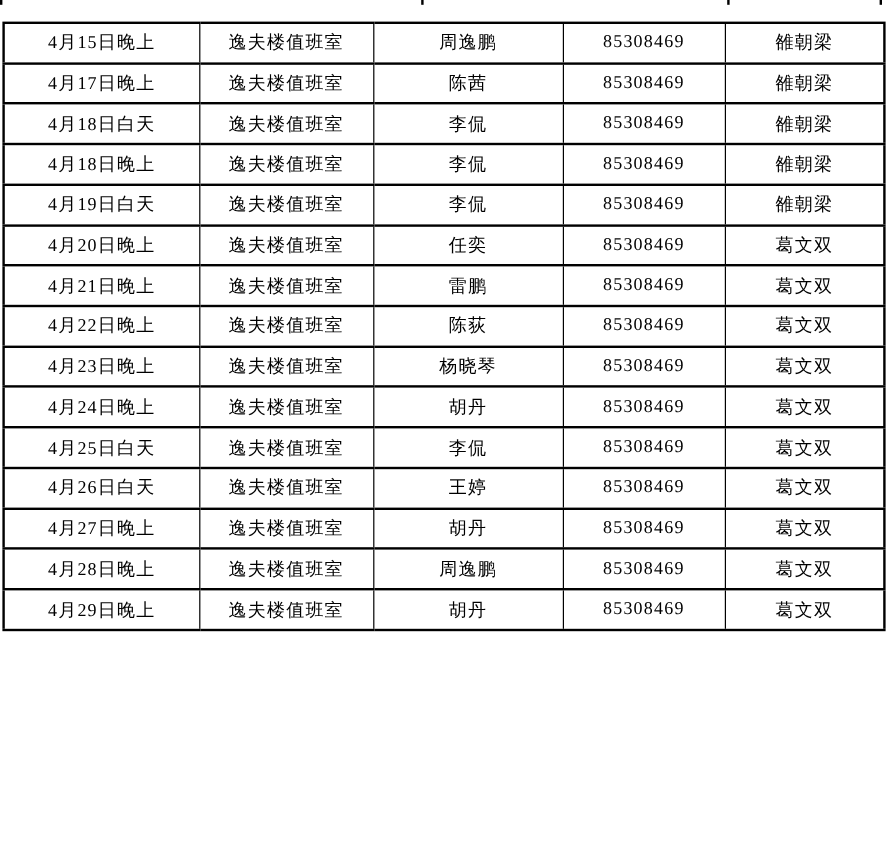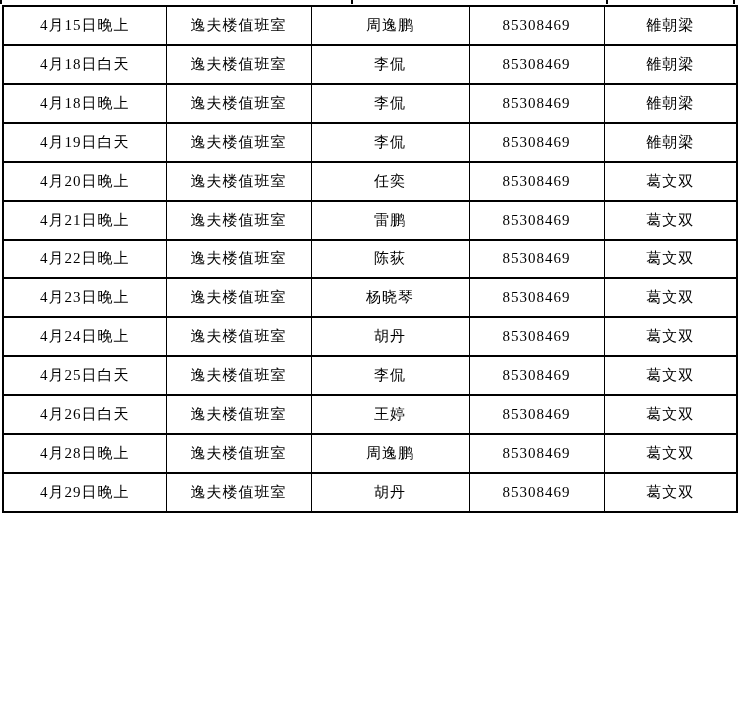--- a/index.html
+++ b/index.html
@@ -14,21 +14,21 @@
     position: absolute; left: 0; top: 0;
     width: 738px; height: 707px;
     background: #ffffff;
   }
   .sliver-line {
     position: absolute; top: 0;
     width: 2px; height: 4px;
     background: #000000;
   }
   table.roster {
-    position: absolute; left: 2px; top: 5px;
+    position: absolute; left: 2px; top: 18px;
     width: 734px; height: 508px;
     border-collapse: collapse;
     table-layout: fixed;
     border: 2px solid #000000;
   }
   table.roster td {
     border-left: 1px solid #000000;
     border-right: 1px solid #000000;
     border-top: 2px solid #000000;
     border-bottom: 2px solid #000000;
@@ -58,20 +58,27 @@
       <col style="width:145px">
       <col style="width:158px">
       <col style="width:135px">
       <col style="width:133px">
     </colgroup>
     <tbody>
     <tr>
           <td>4月15日晚上</td>
           <td>逸夫楼值班室</td>
           <td>周逸鹏</td>
+          <td>85308469</td>
+          <td>雒朝梁</td>
+        </tr>
+        <tr>
+          <td>4月17日晚上</td>
+          <td>逸夫楼值班室</td>
+          <td>陈茜</td>
           <td>85308469</td>
           <td>雒朝梁</td>
         </tr>
         <tr>
           <td>4月18日白天</td>
           <td>逸夫楼值班室</td>
           <td>李侃</td>
           <td>85308469</td>
           <td>雒朝梁</td>
         </tr>
@@ -132,20 +139,27 @@
           <td>葛文双</td>
         </tr>
         <tr>
           <td>4月26日白天</td>
           <td>逸夫楼值班室</td>
           <td>王婷</td>
           <td>85308469</td>
           <td>葛文双</td>
         </tr>
         <tr>
+          <td>4月27日晚上</td>
+          <td>逸夫楼值班室</td>
+          <td>胡丹</td>
+          <td>85308469</td>
+          <td>葛文双</td>
+        </tr>
+        <tr>
           <td>4月28日晚上</td>
           <td>逸夫楼值班室</td>
           <td>周逸鹏</td>
           <td>85308469</td>
           <td>葛文双</td>
         </tr>
         <tr>
           <td>4月29日晚上</td>
           <td>逸夫楼值班室</td>
           <td>胡丹</td>

